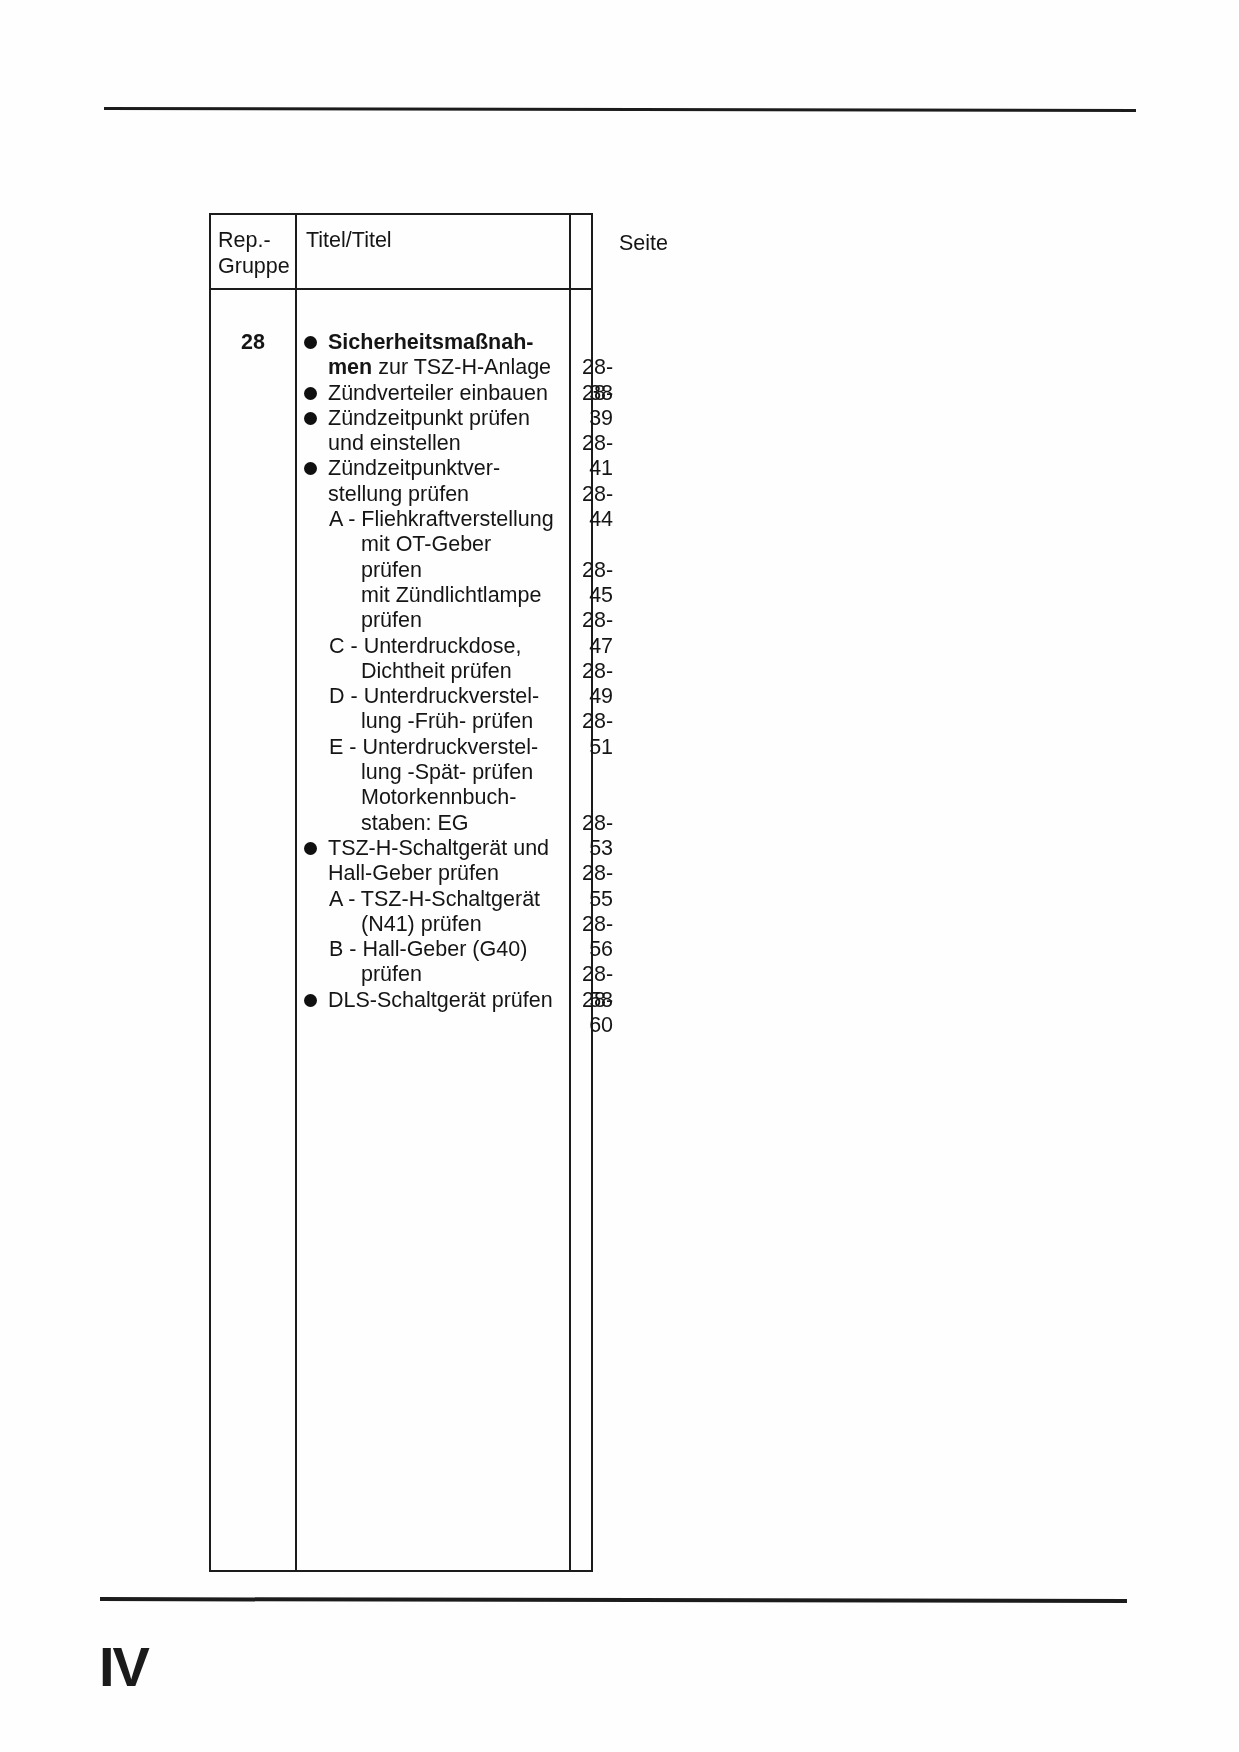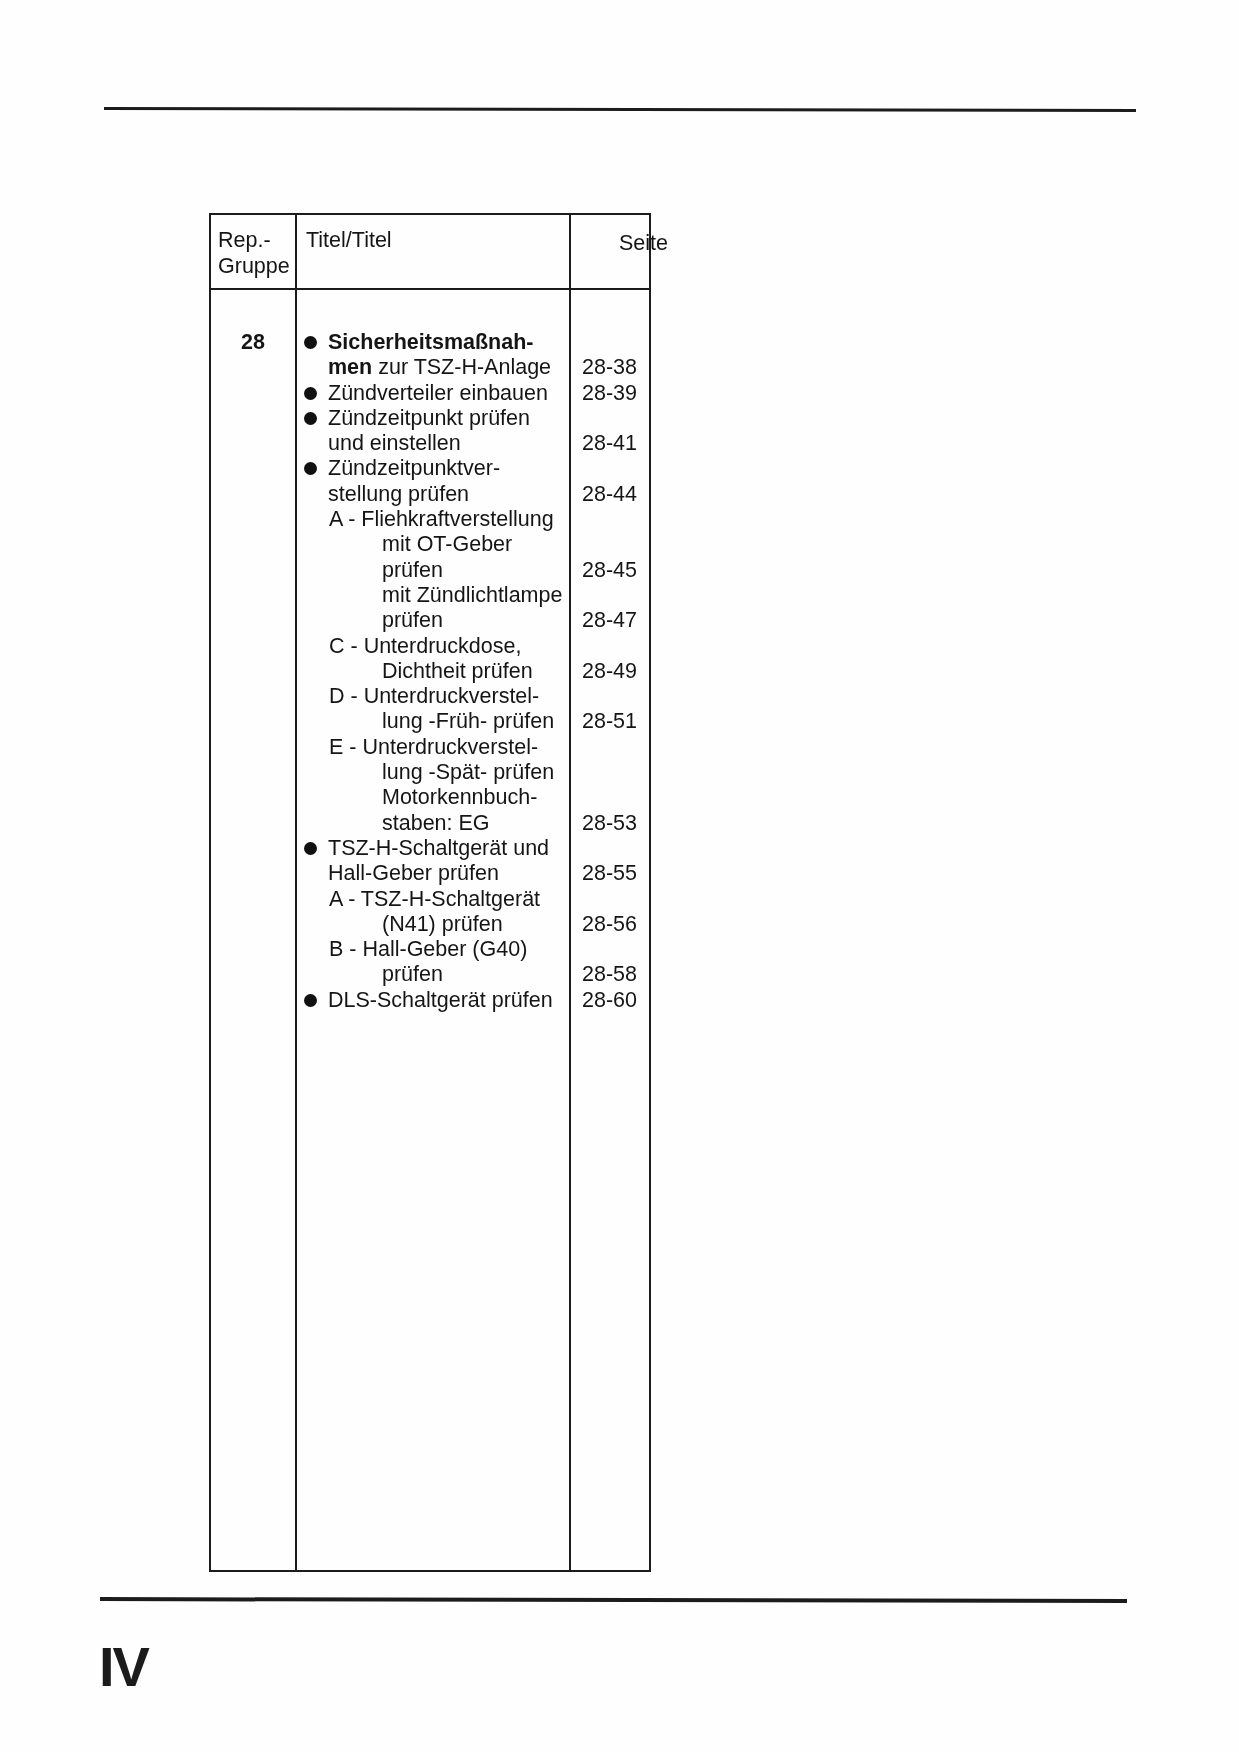--- a/index.html
+++ b/index.html
@@ -9,21 +9,21 @@
     background:#fefefe;
     font-family:"Liberation Sans", sans-serif;
     color:#151515;
     overflow:hidden;
   }
   .rule{position:absolute;background:#1c1c1c;}
   .rule-top{left:104px;top:108px;width:1032px;height:3px;transform:rotate(0.12deg);}
   .rule-bottom{left:100px;top:1598px;width:1027px;height:4px;transform:rotate(0.10deg);}
 
   .toc{
-    position:absolute;left:209px;top:213px;width:442px;height:1359px;
+    position:absolute;left:209px;top:213px;width:384px;height:1359px;
     border:2px solid #1c1c1c;box-sizing:border-box;
     font-size:21.5px;
   }
   .vline{position:absolute;top:0;bottom:0;width:2px;background:#1c1c1c;}
   .vline.v1{left:84px;}
   .vline.v2{left:358px;}
   .header-sep{position:absolute;left:0;right:0;top:73px;height:2px;background:#1c1c1c;}
 
   .h-cell{position:absolute;line-height:25.5px;white-space:pre-line;}
   .h-rep{left:7px;top:13px;}
@@ -37,21 +37,21 @@
   .rows{position:absolute;left:0;right:0;top:115px;}
   .row{position:relative;height:25.3px;padding-left:10px;}
   .bullet{
     position:absolute;left:93px;top:6px;width:13px;height:13px;
     border-radius:50%;background:#101010;
   }
   .title{position:absolute;top:0;line-height:25.3px;white-space:pre;}
   .indent-bullet{left:117px;}
   .indent-cont{left:117px;}
   .indent-sub{left:118px;}
-  .indent-subcont{left:150px;margin-left:21px;}
+  .indent-subcont{left:150px;}
   .page-num{position:absolute;left:371px;top:0;line-height:25.3px;text-align:right;}
   .b{font-weight:bold;}
 
   .folio{
     position:absolute;left:99px;top:1634px;
     font-size:56px;font-weight:bold;letter-spacing:-2px;color:#1b1b1b;
   }
 </style>
 </head>
 <body>

